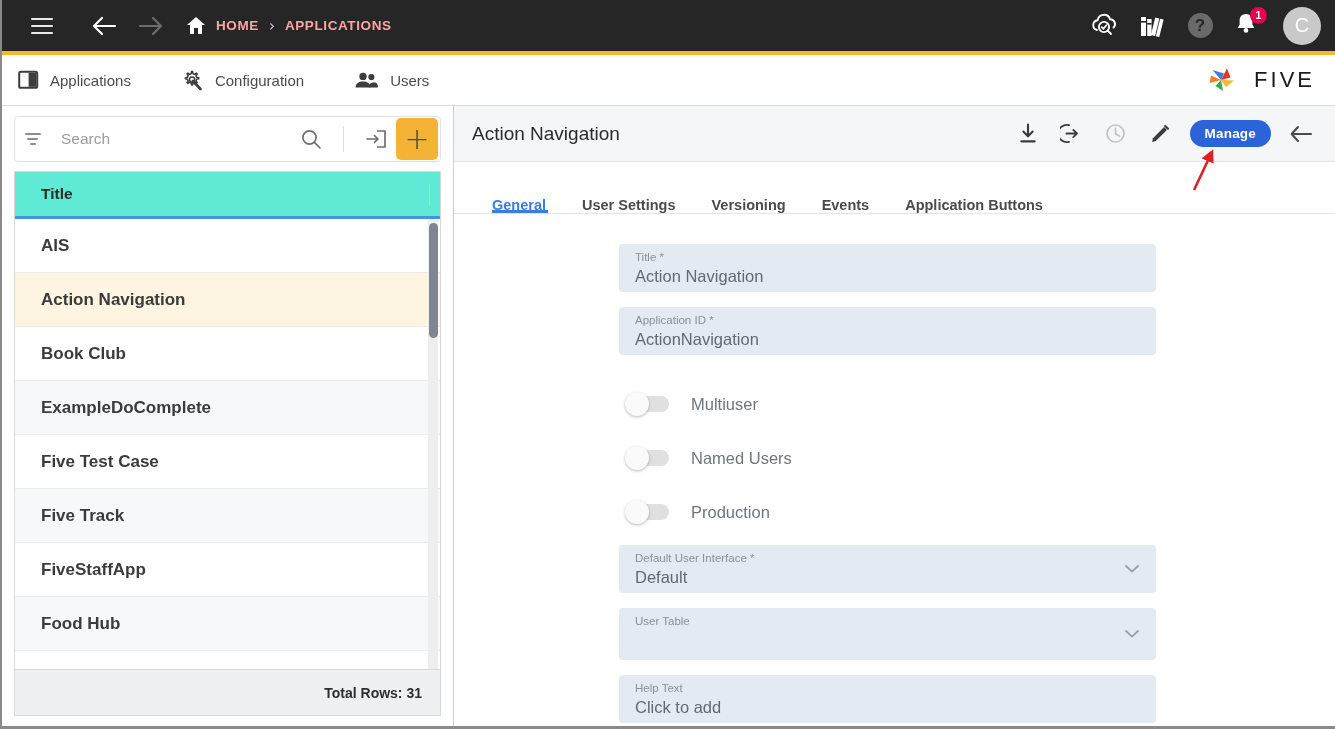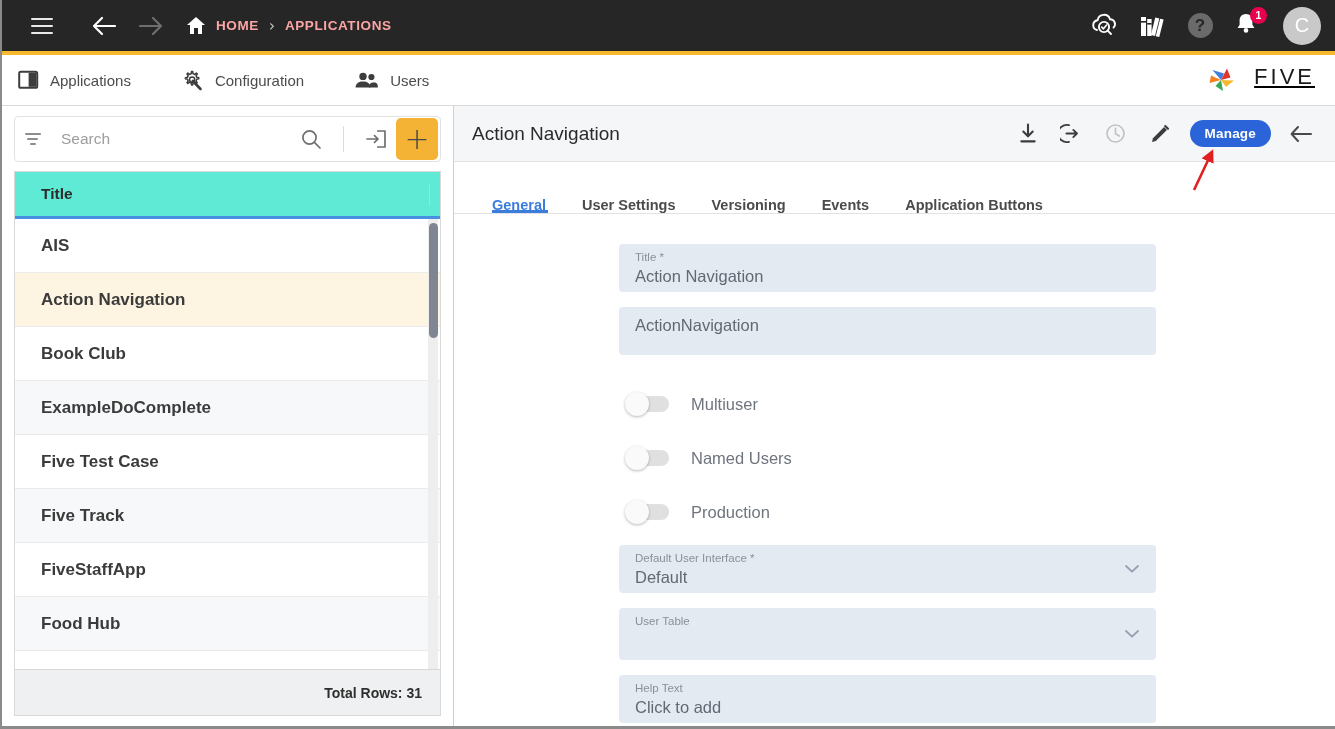--- a/index.html
+++ b/index.html
@@ -50,21 +50,21 @@
   .accent-line { height: 4px; background: #F5B82E; flex: 0 0 4px; }
 
   
   .navbar {
     height: 51px; flex: 0 0 51px; background: #ffffff; border-bottom: 1px solid #dadada;
     display: flex; align-items: center; padding-left: 16px; position: relative;
   }
   .nav-item { display: flex; align-items: center; gap: 11px; margin-right: 50px; cursor: pointer; }
   .nav-item .nav-label { font-size: 15px; color: #4c4c4c; }
   .logo { position: absolute; right: 20px; top: 50%; transform: translateY(-50%);
-          display: flex; align-items: flex-start; gap: 16px; text-decoration: underline; }
+          display: flex; align-items: center; gap: 16px; }
   .logo-text { font-size: 22px; letter-spacing: 3px; color: #1a1a1a; font-weight: 400; }
 
   
   .body { flex: 1; display: flex; min-height: 0; }
 
   
   .left {
     width: 452px; flex: 0 0 452px; background: #ffffff;
     border-right: 1px solid #cfcfcf; display: flex; flex-direction: column; min-height: 0;
     position: relative;
@@ -407,20 +407,21 @@
 
       <div class="form">
         <div class="form-inner">
 
           <div class="field">
             <div class="f-label">Title *</div>
             <div class="f-value">Action Navigation</div>
           </div>
 
           <div class="field" style="margin-bottom:22px">
+            <div class="f-label">Application ID *</div>
             <div class="f-value">ActionNavigation</div>
           </div>
 
           <div class="toggle-row">
             <div class="toggle">
                 <span class="knob"></span>
               </div>
             <span class="toggle-label">Multiuser</span>
           </div>
           <div class="toggle-row">

